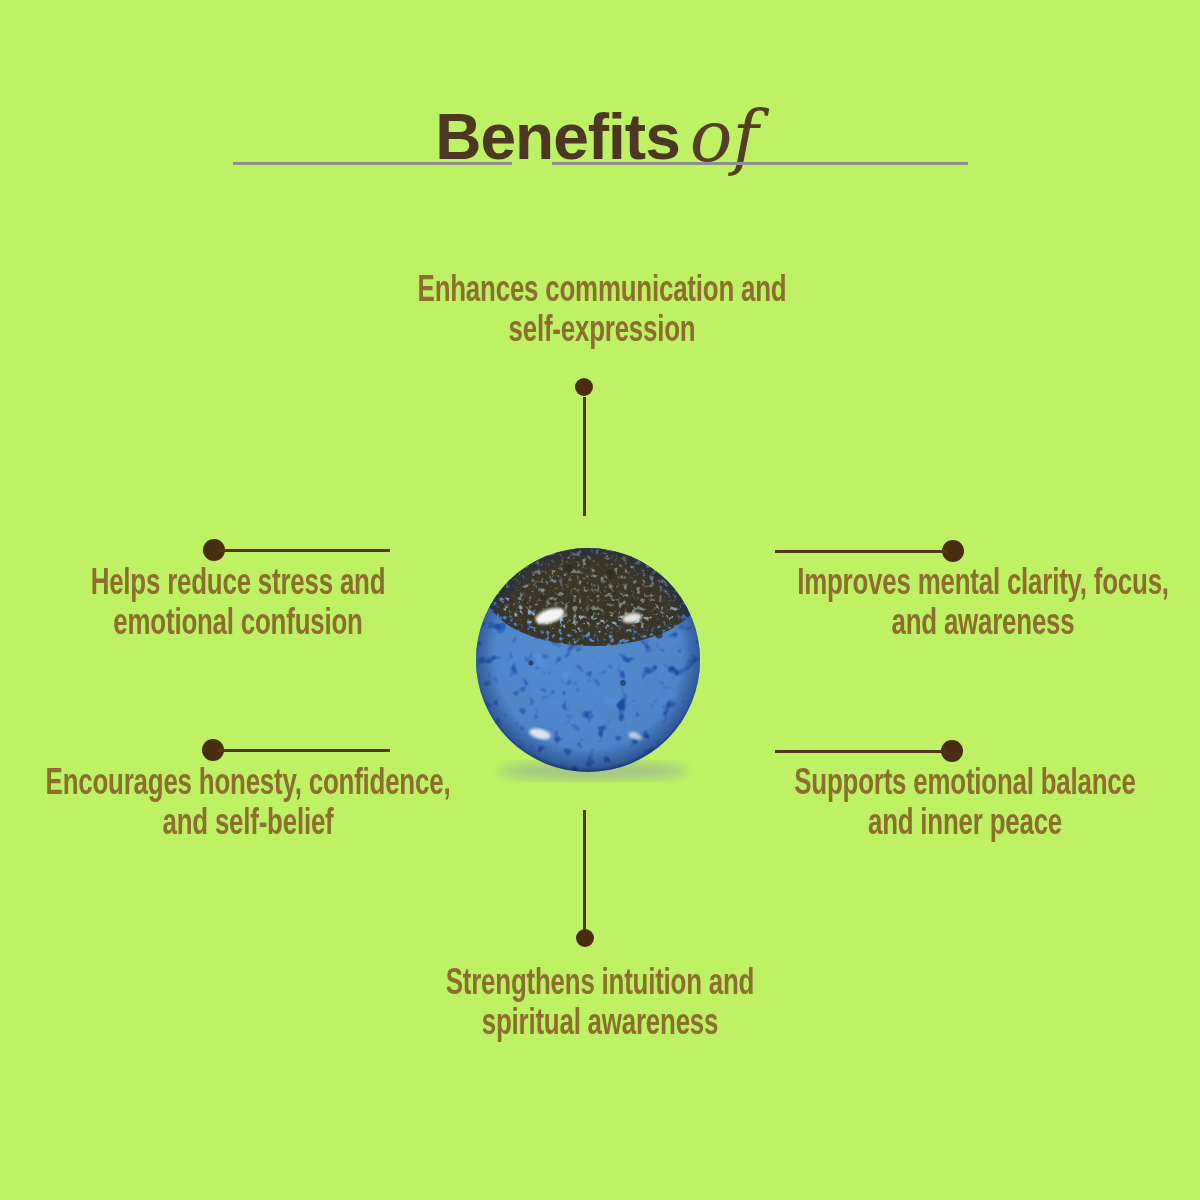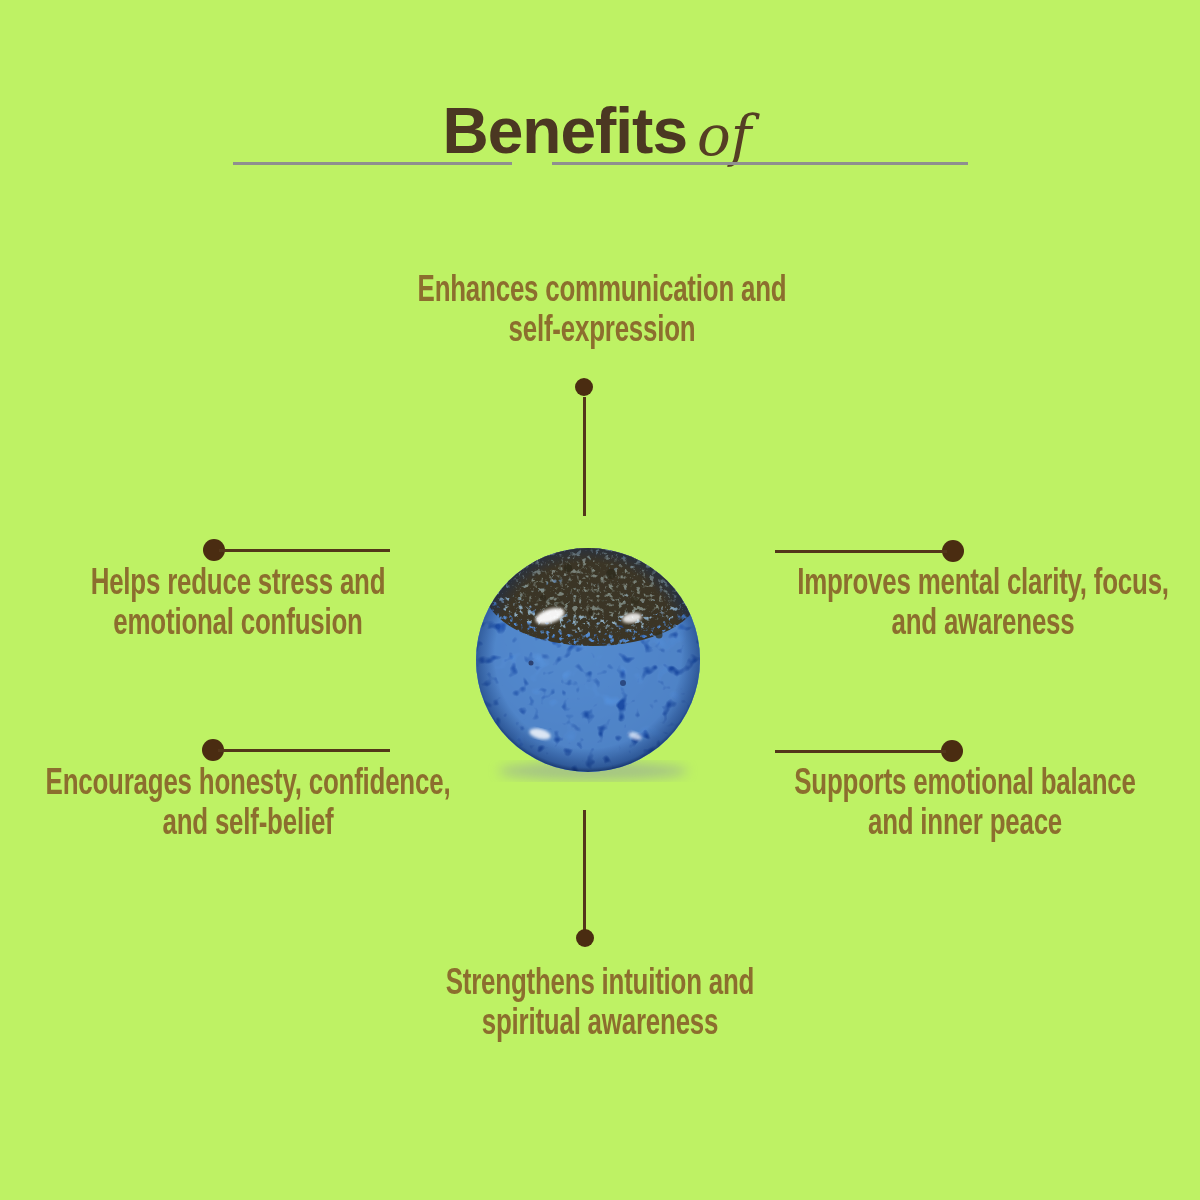--- a/index.html
+++ b/index.html
@@ -31,21 +31,21 @@
   .title-word {
     font-size: 64px;
     font-weight: 700;
     color: #4b3722;
     letter-spacing: -1px;
   }
   .title-script {
     font-family: "DejaVu Serif", serif;
     font-style: italic;
     font-weight: 400;
-    font-size: 56px;
+    font-size: 71px;
     color: #553e24;
     margin: 0 6px 0 10px;
     position: relative;
     top: 2px;
   }
   .title-underline {
     position: absolute;
     top: 162px;
     height: 3px;
     background: #8f8f8f;

